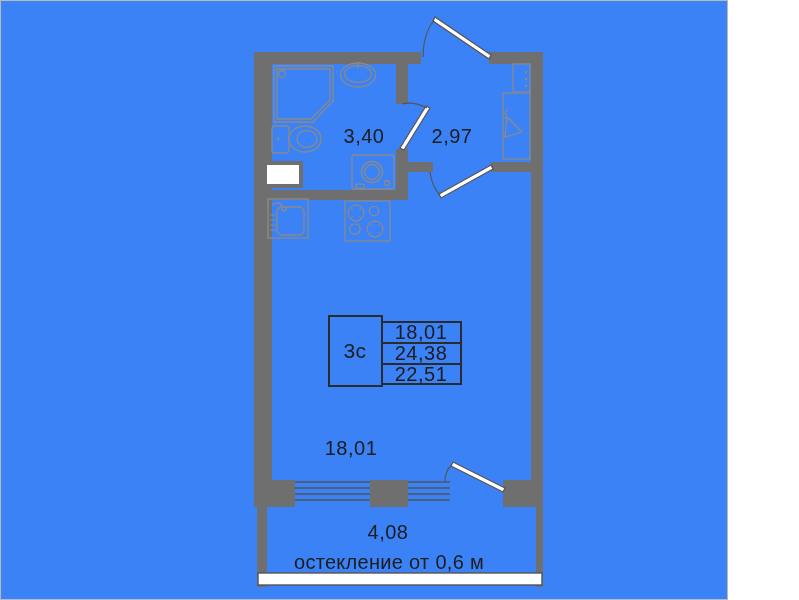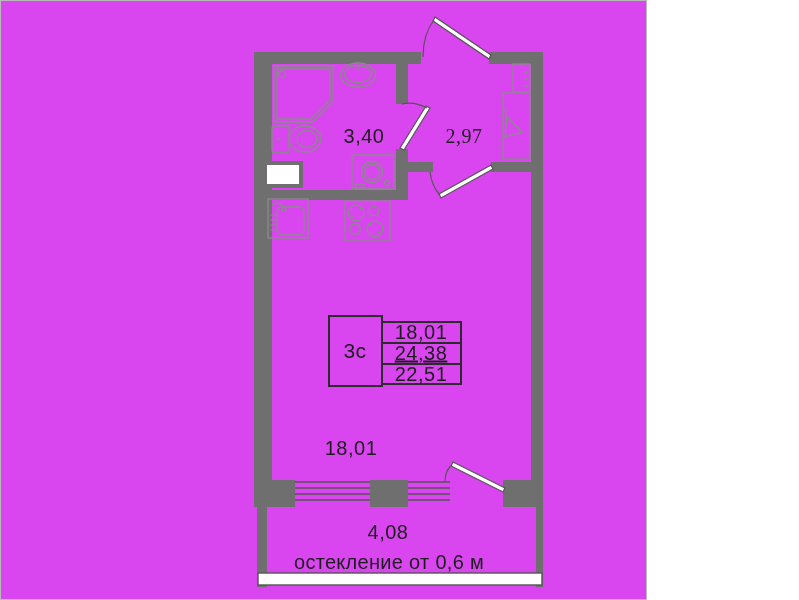--- a/index.html
+++ b/index.html
@@ -1,17 +1,17 @@
 <!DOCTYPE html>
 <html><head>
 <meta charset="utf-8">
 <style>
   html,body{margin:0;padding:0;background:#ffffff;}
   .stage{
-    position:relative;width:647px;height:600px;background:#d946ef;overflow:hidden;
+    position:relative;width:728px;height:600px;background:#3b82f6;overflow:hidden;
     font-family:"Liberation Sans", sans-serif;
   }
   .frame{position:absolute;inset:0;border:1px solid #b9b9b9;pointer-events:none;}
   svg{position:absolute;left:0;top:0;}
   .lbl{
     position:absolute;transform:translate(-50%,-50%);
     color:#1c1c1c;white-space:nowrap;letter-spacing:.5px;
   }
   .area{font-size:20px;}
   .note{font-size:20px;letter-spacing:.3px;}
@@ -148,22 +148,22 @@
 
     <g stroke="#2b2b2b" stroke-width="2" fill="none">
       <rect x="329" y="316" width="53" height="70"></rect>
       <rect x="382" y="322" width="79" height="21"></rect>
       <rect x="382" y="343" width="79" height="21"></rect>
       <rect x="382" y="364" width="79" height="20"></rect>
     </g>
   </svg>
 
   <div class="lbl area" style="left:364px;top:136px;">3,40</div>
-  <div class="lbl area" style="left:464px;top:136px;font-family:Liberation Serif, serif;">2,97</div>
+  <div class="lbl area" style="left:452px;top:136px;">2,97</div>
   <div class="lbl area" style="left:351px;top:448px;">18,01</div>
   <div class="lbl area" style="left:388px;top:532px;">4,08</div>
   <div class="lbl note" style="left:389px;top:562px;">остекление от 0,6 м</div>
 
   <div class="lbl t-type" style="left:355px;top:351px;">3с</div>
   <div class="lbl t-val" style="left:421px;top:332px;">18,01</div>
-  <div class="lbl t-val" style="left:421px;top:353px;text-decoration:underline;">24,38</div>
+  <div class="lbl t-val" style="left:421px;top:353px;">24,38</div>
   <div class="lbl t-val" style="left:421px;top:374px;">22,51</div>
 </div>
 
 </body></html>

